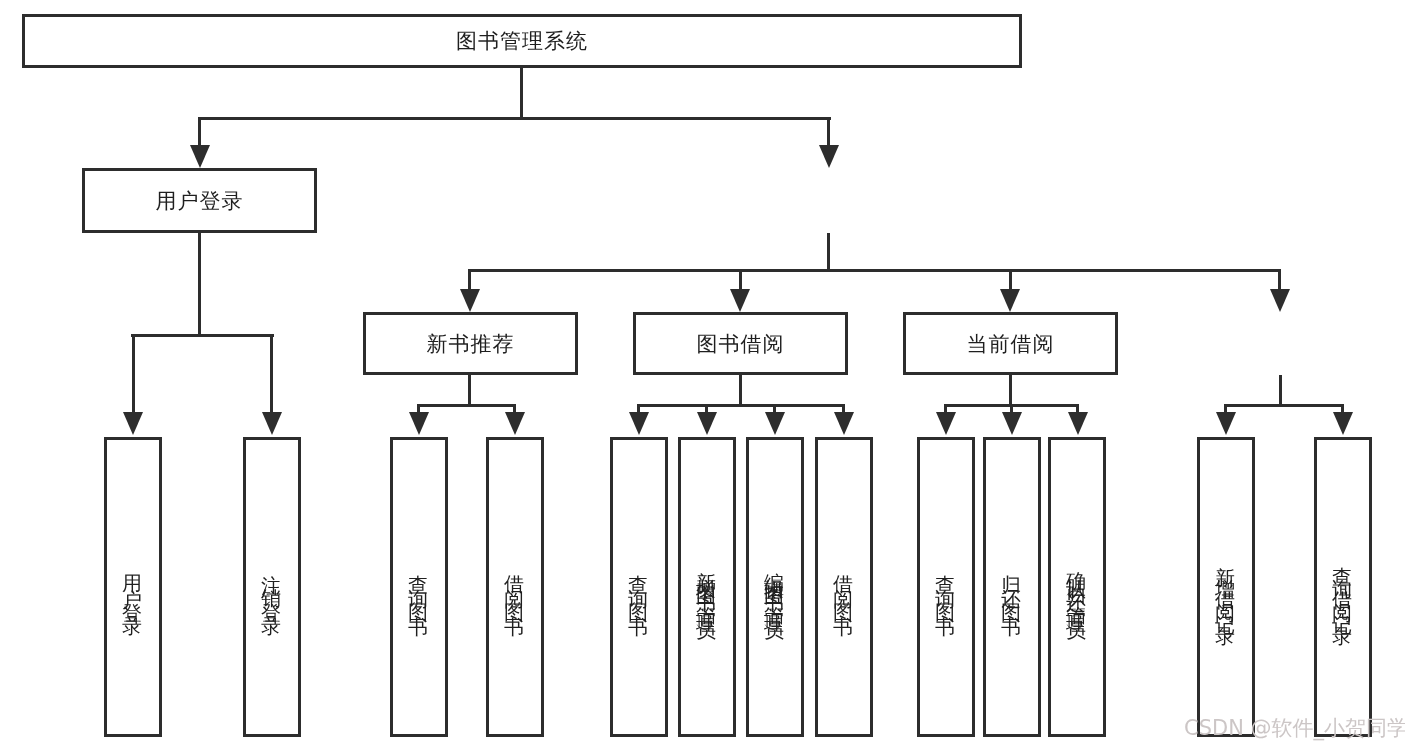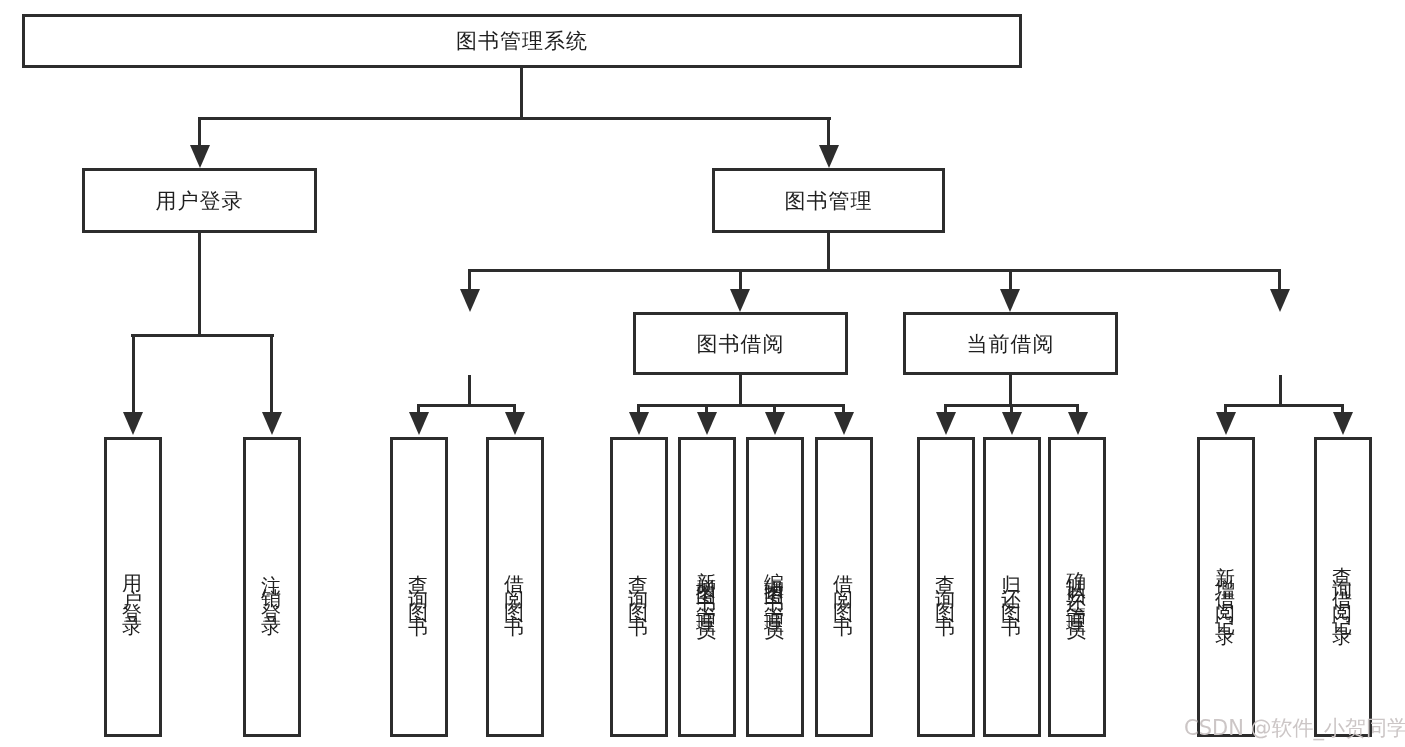--- a/index.html
+++ b/index.html
@@ -42,40 +42,40 @@
   <div class="box" style="left:22px;top:14px;width:1000px;height:54px">图书管理系统</div>
 
   <div class="ln" style="left:520px;top:68px;width:3px;height:50px"></div>
   <div class="ln" style="left:198px;top:117px;width:633px;height:3px"></div>
   <div class="ln" style="left:198px;top:117px;width:3px;height:31px"></div>
   <div class="ln" style="left:827px;top:117px;width:3px;height:31px"></div>
   <div class="ar" style="left:190px;top:145px"></div>
   <div class="ar" style="left:819px;top:145px"></div>
 
   <div class="box" style="left:82px;top:168px;width:235px;height:65px">用户登录</div>
-  <div class="box" style="left:712px;top:168px;width:233px;height:65px">图书管理</div>
 
   <div class="ln" style="left:198px;top:233px;width:3px;height:103px"></div>
   <div class="ln" style="left:131px;top:334px;width:143px;height:3px"></div>
   <div class="ln" style="left:132px;top:334px;width:3px;height:80px"></div>
   <div class="ln" style="left:270px;top:334px;width:3px;height:80px"></div>
   <div class="ar" style="left:123px;top:412px"></div>
   <div class="ar" style="left:262px;top:412px"></div>
 
   <div class="ln" style="left:827px;top:233px;width:3px;height:38px"></div>
   <div class="ln" style="left:468px;top:269px;width:813px;height:3px"></div>
   <div class="ln" style="left:468px;top:269px;width:3px;height:22px"></div>
   <div class="ln" style="left:739px;top:269px;width:3px;height:22px"></div>
   <div class="ln" style="left:1009px;top:269px;width:3px;height:22px"></div>
   <div class="ln" style="left:1278px;top:269px;width:3px;height:22px"></div>
   <div class="ar" style="left:460px;top:289px"></div>
   <div class="ar" style="left:730px;top:289px"></div>
   <div class="ar" style="left:1000px;top:289px"></div>
   <div class="ar" style="left:1270px;top:289px"></div>
 
+  <div class="box" style="left:363px;top:312px;width:215px;height:63px">新书推荐</div>
   <div class="box" style="left:903px;top:312px;width:215px;height:63px">当前借阅</div>
   <div class="box" style="left:633px;top:312px;width:215px;height:63px">图书借阅</div>
 
   <div class="ln" style="left:468px;top:375px;width:3px;height:31px"></div>
   <div class="ln" style="left:417px;top:404px;width:99px;height:3px"></div>
   <div class="ln" style="left:417px;top:404px;width:3px;height:10px"></div>
   <div class="ln" style="left:513px;top:404px;width:3px;height:10px"></div>
   <div class="ar" style="left:409px;top:412px"></div>
   <div class="ar" style="left:505px;top:412px"></div>
 

